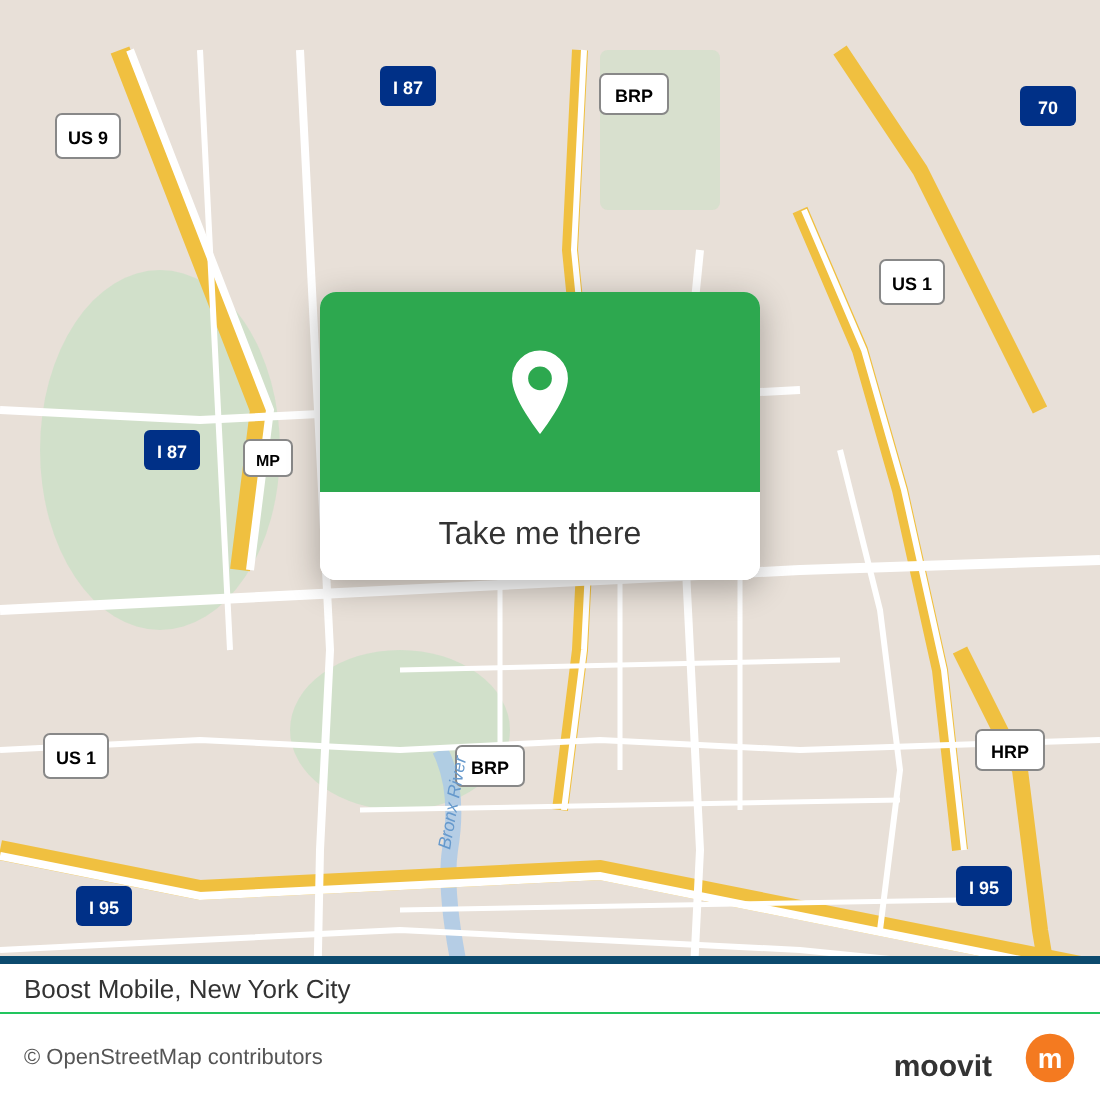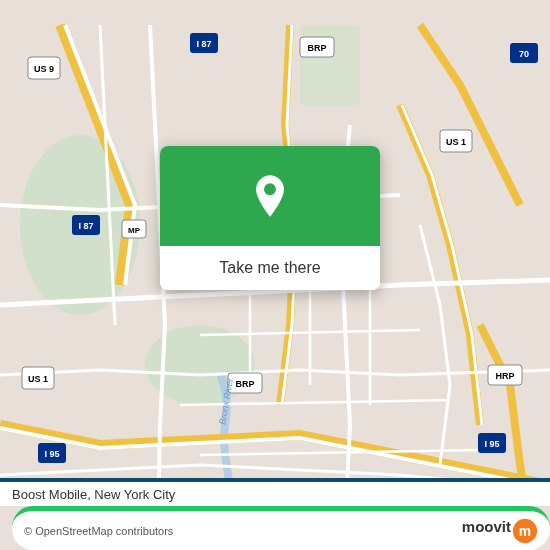--- a/index.html
+++ b/index.html
@@ -24,42 +24,41 @@
       height: 100%;
       background-color: #e8e0d8;
       position: absolute;
       top: 0; left: 0;
     }
 
     
     #bottom-bar {
       position: absolute;
       bottom: 0;
-      left: 12px;
+      left: 0;
       right: 0;
       height: 44px;
       background: white;
       display: flex;
       align-items: center;
       justify-content: space-between;
       padding: 0 12px;
-      border-top: 5px solid #22c55e;
+      border-top: 1px solid #22c55e;
       z-index: 10;
-      border-radius: 21px;
     }
 
     #attribution {
       font-size: 11px;
       color: #555;
     }
 
     #moovit-logo {
       display: flex;
-      align-items: flex-start;
-      gap: 1px;
+      align-items: flex-end;
+      gap: 16px;
     }
 
     #moovit-text {
       font-size: 15px;
       font-weight: bold;
       color: #333;
     }
 
     #moovit-icon {
       width: 26px;

